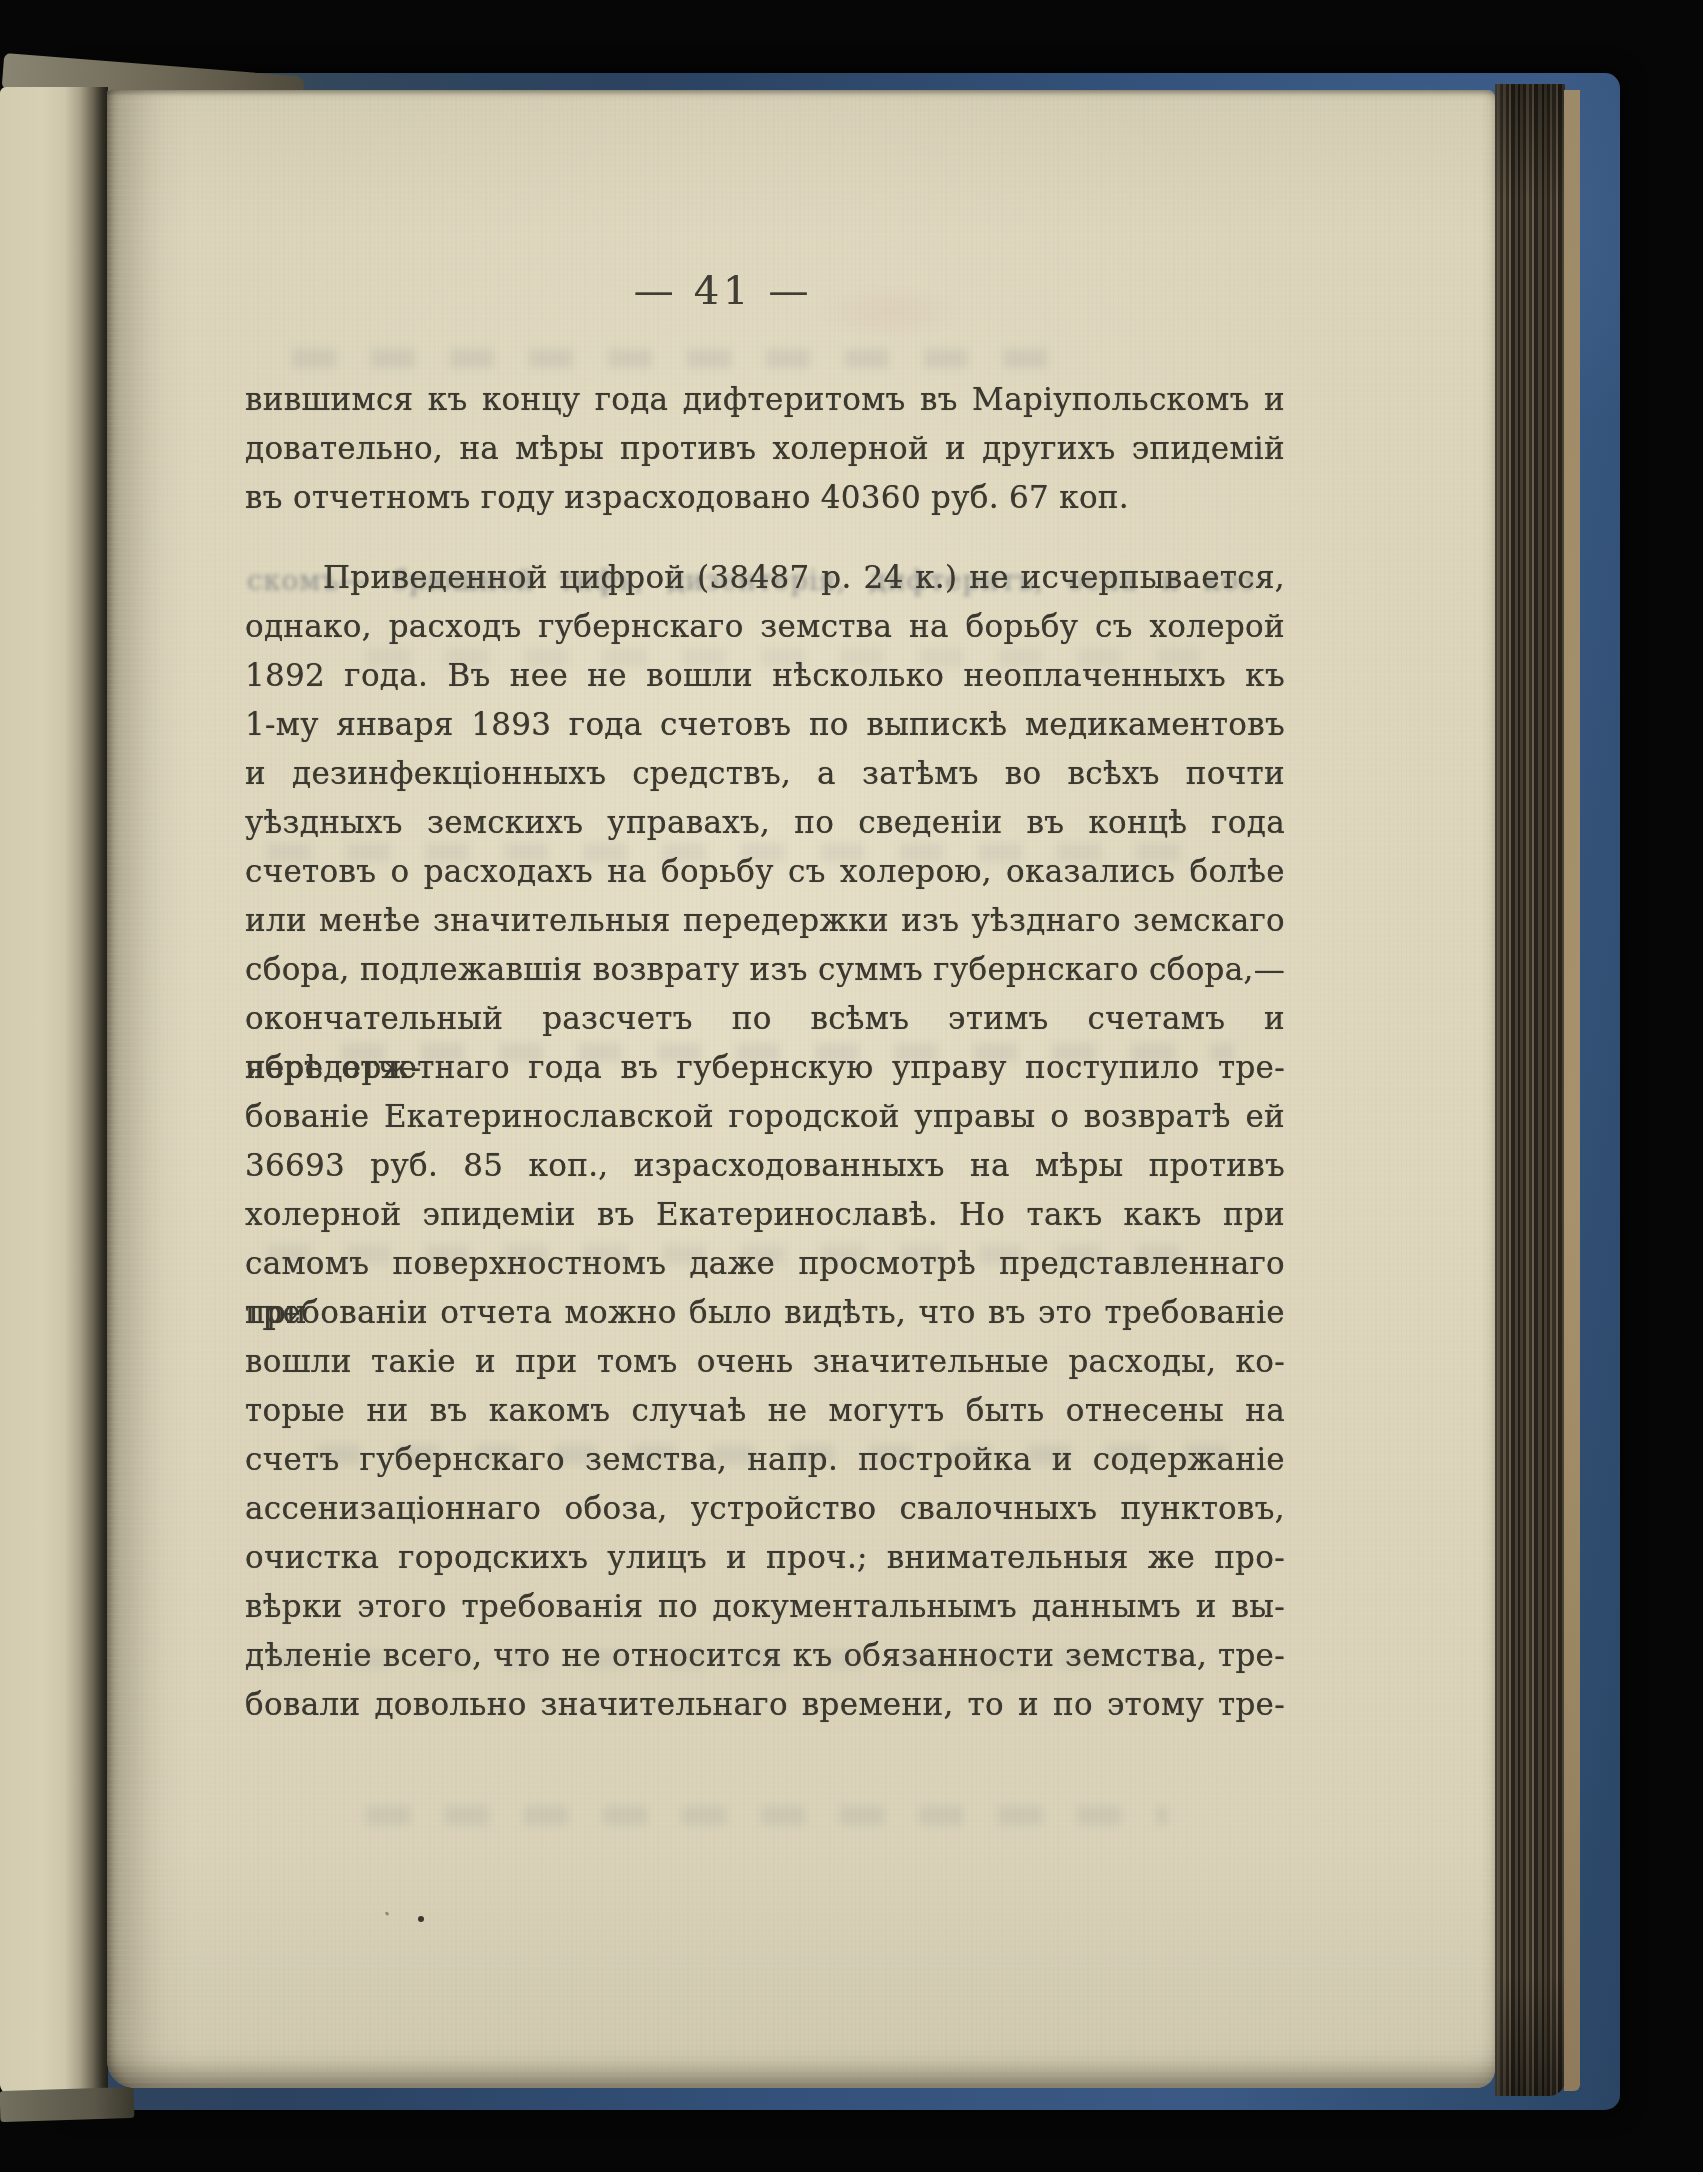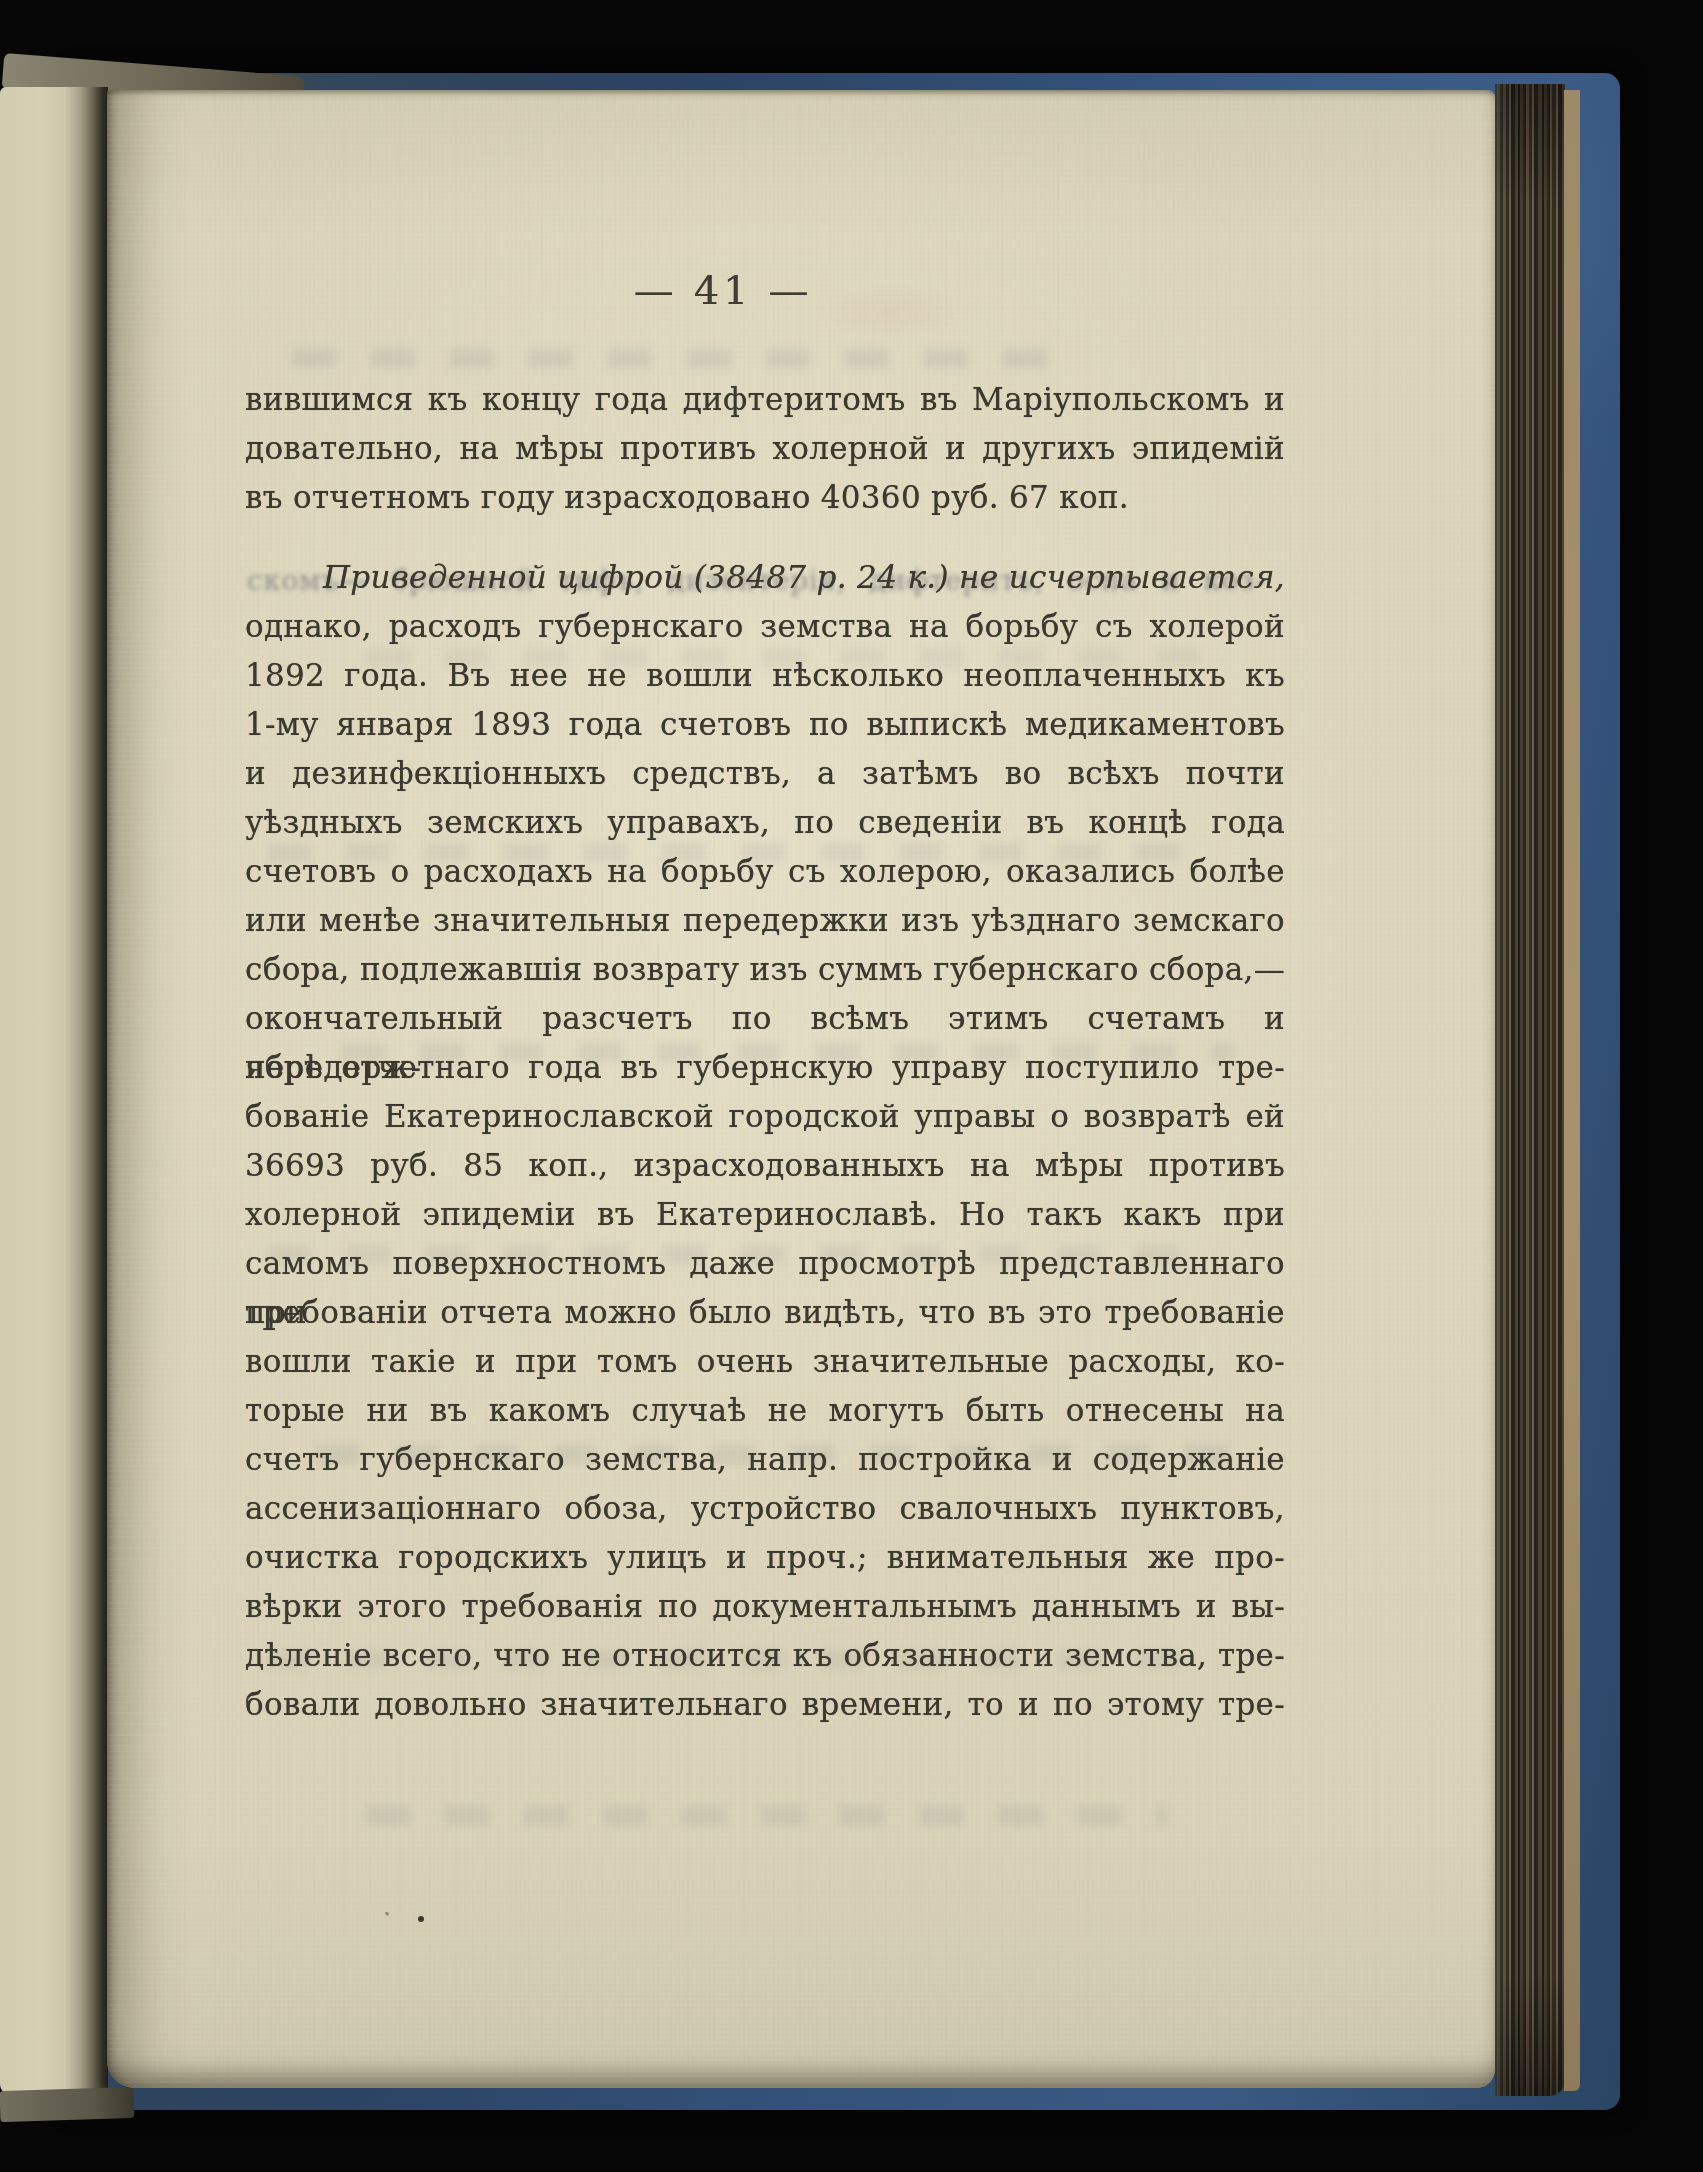--- a/index.html
+++ b/index.html
@@ -84,21 +84,21 @@
 
   
   .textblock { position:absolute; left:138px; top:285px; width:1040px; }
   .line {
     height:49px; line-height:49px; font-size:31px; color:#3b382f;
     text-align:justify; text-align-last:justify;
     letter-spacing:0.3px; text-shadow:0 0 0.7px rgba(59,56,47,.75);
     white-space:normal;
   }
   .line.endline { text-align-last:left; }
-  .para2 .line:first-child { margin-top:31px; text-indent:78px;font-style:italic; }
+  .para2 .line:first-child { margin-top:31px; text-indent:78px; }
 
   
   .ghost-text {
     position:absolute; left:140px; top:473px; width:1018px; height:36px;
     font-size:28px; line-height:36px; color:rgba(92,100,114,.6);
     text-align:justify; text-align-last:justify; letter-spacing:0.6px;
     filter: blur(2.2px); pointer-events:none;
   }
   .ghost-bar {
     position:absolute; height:18.5px; filter:blur(4.3px); pointer-events:none;

